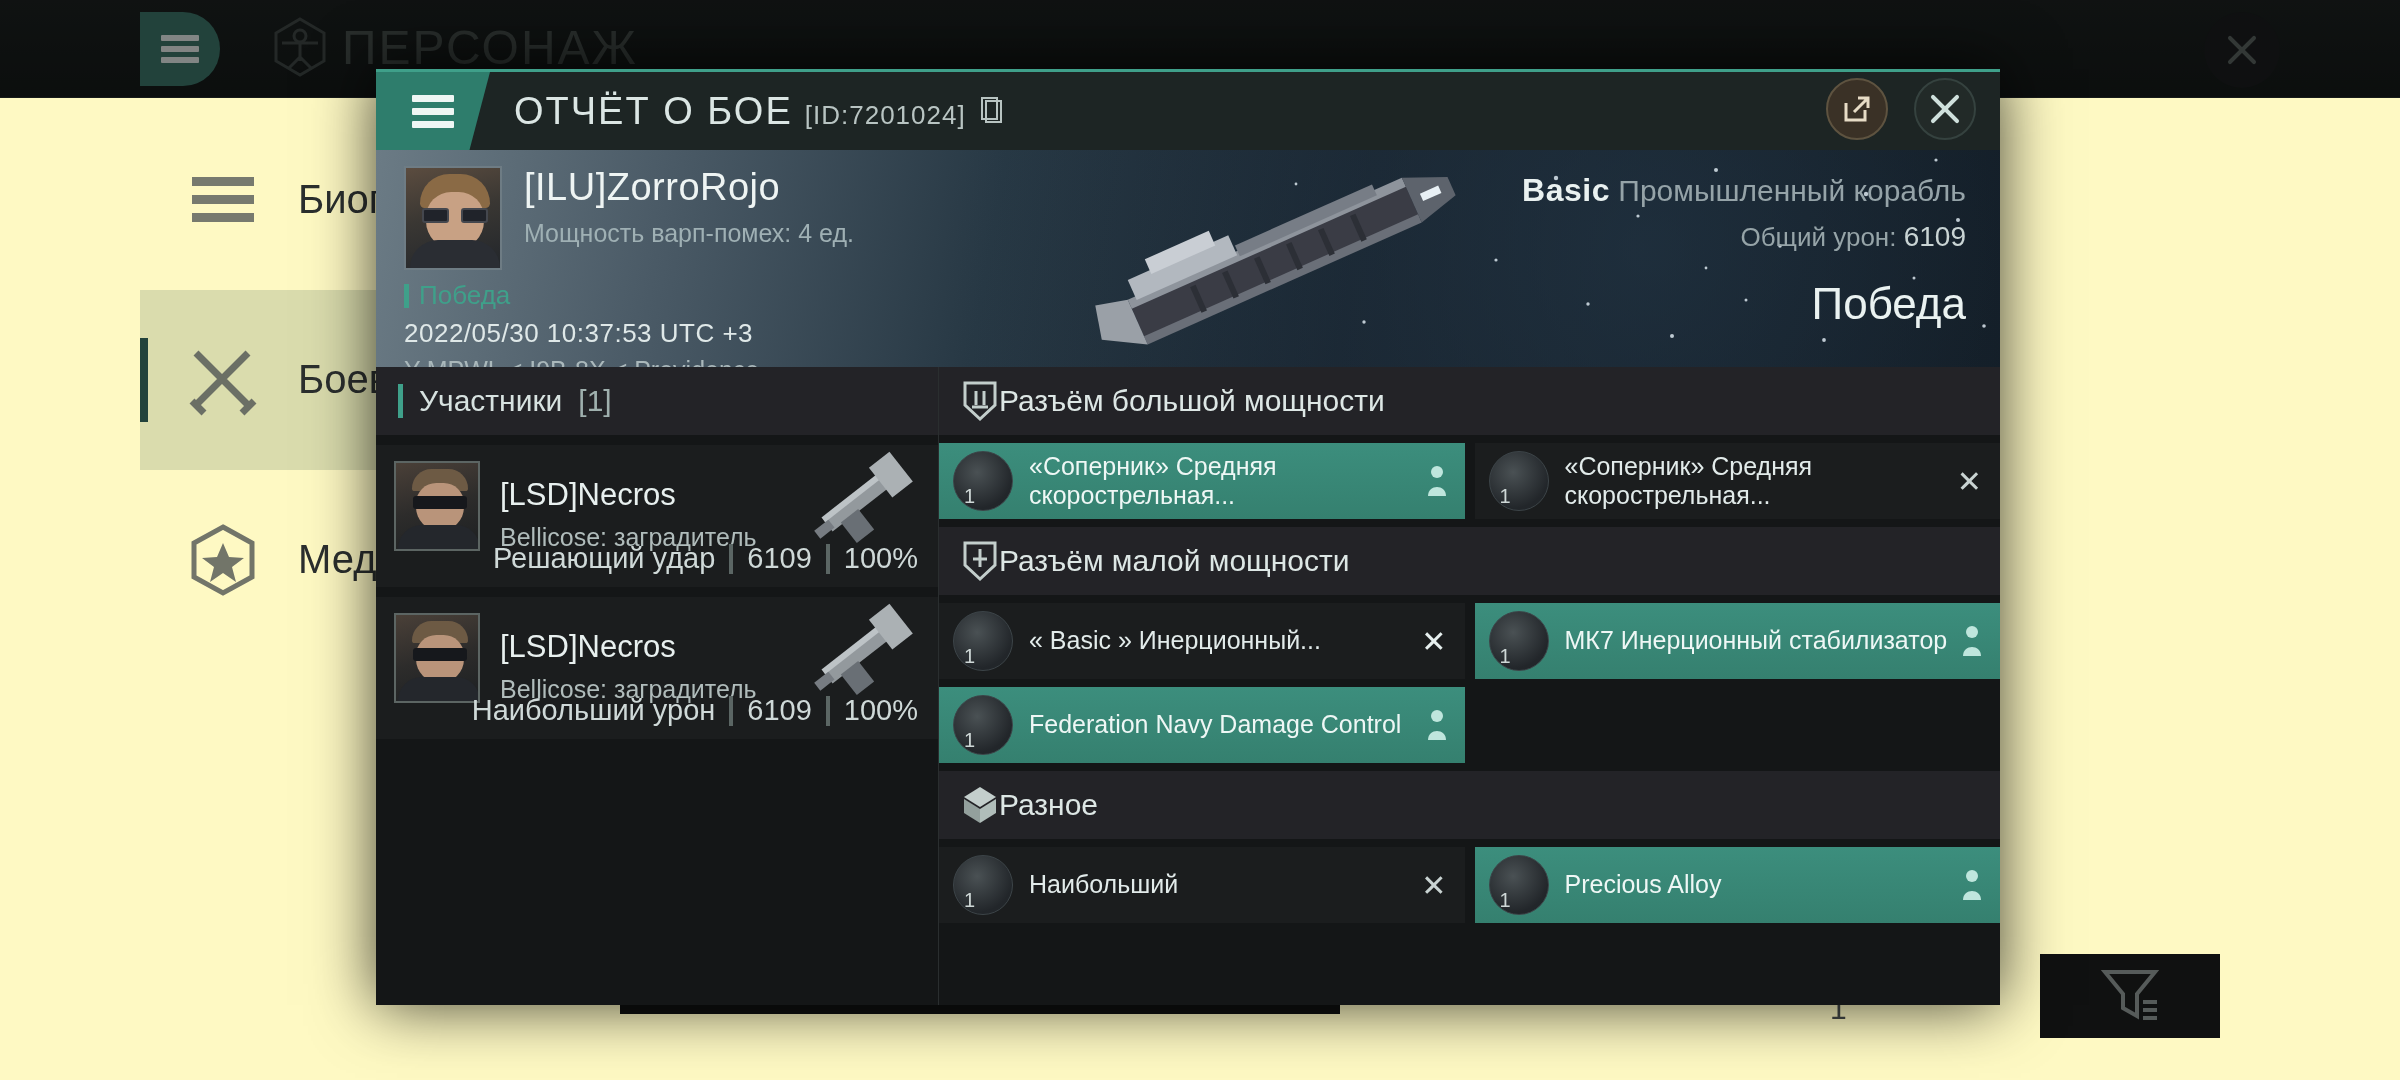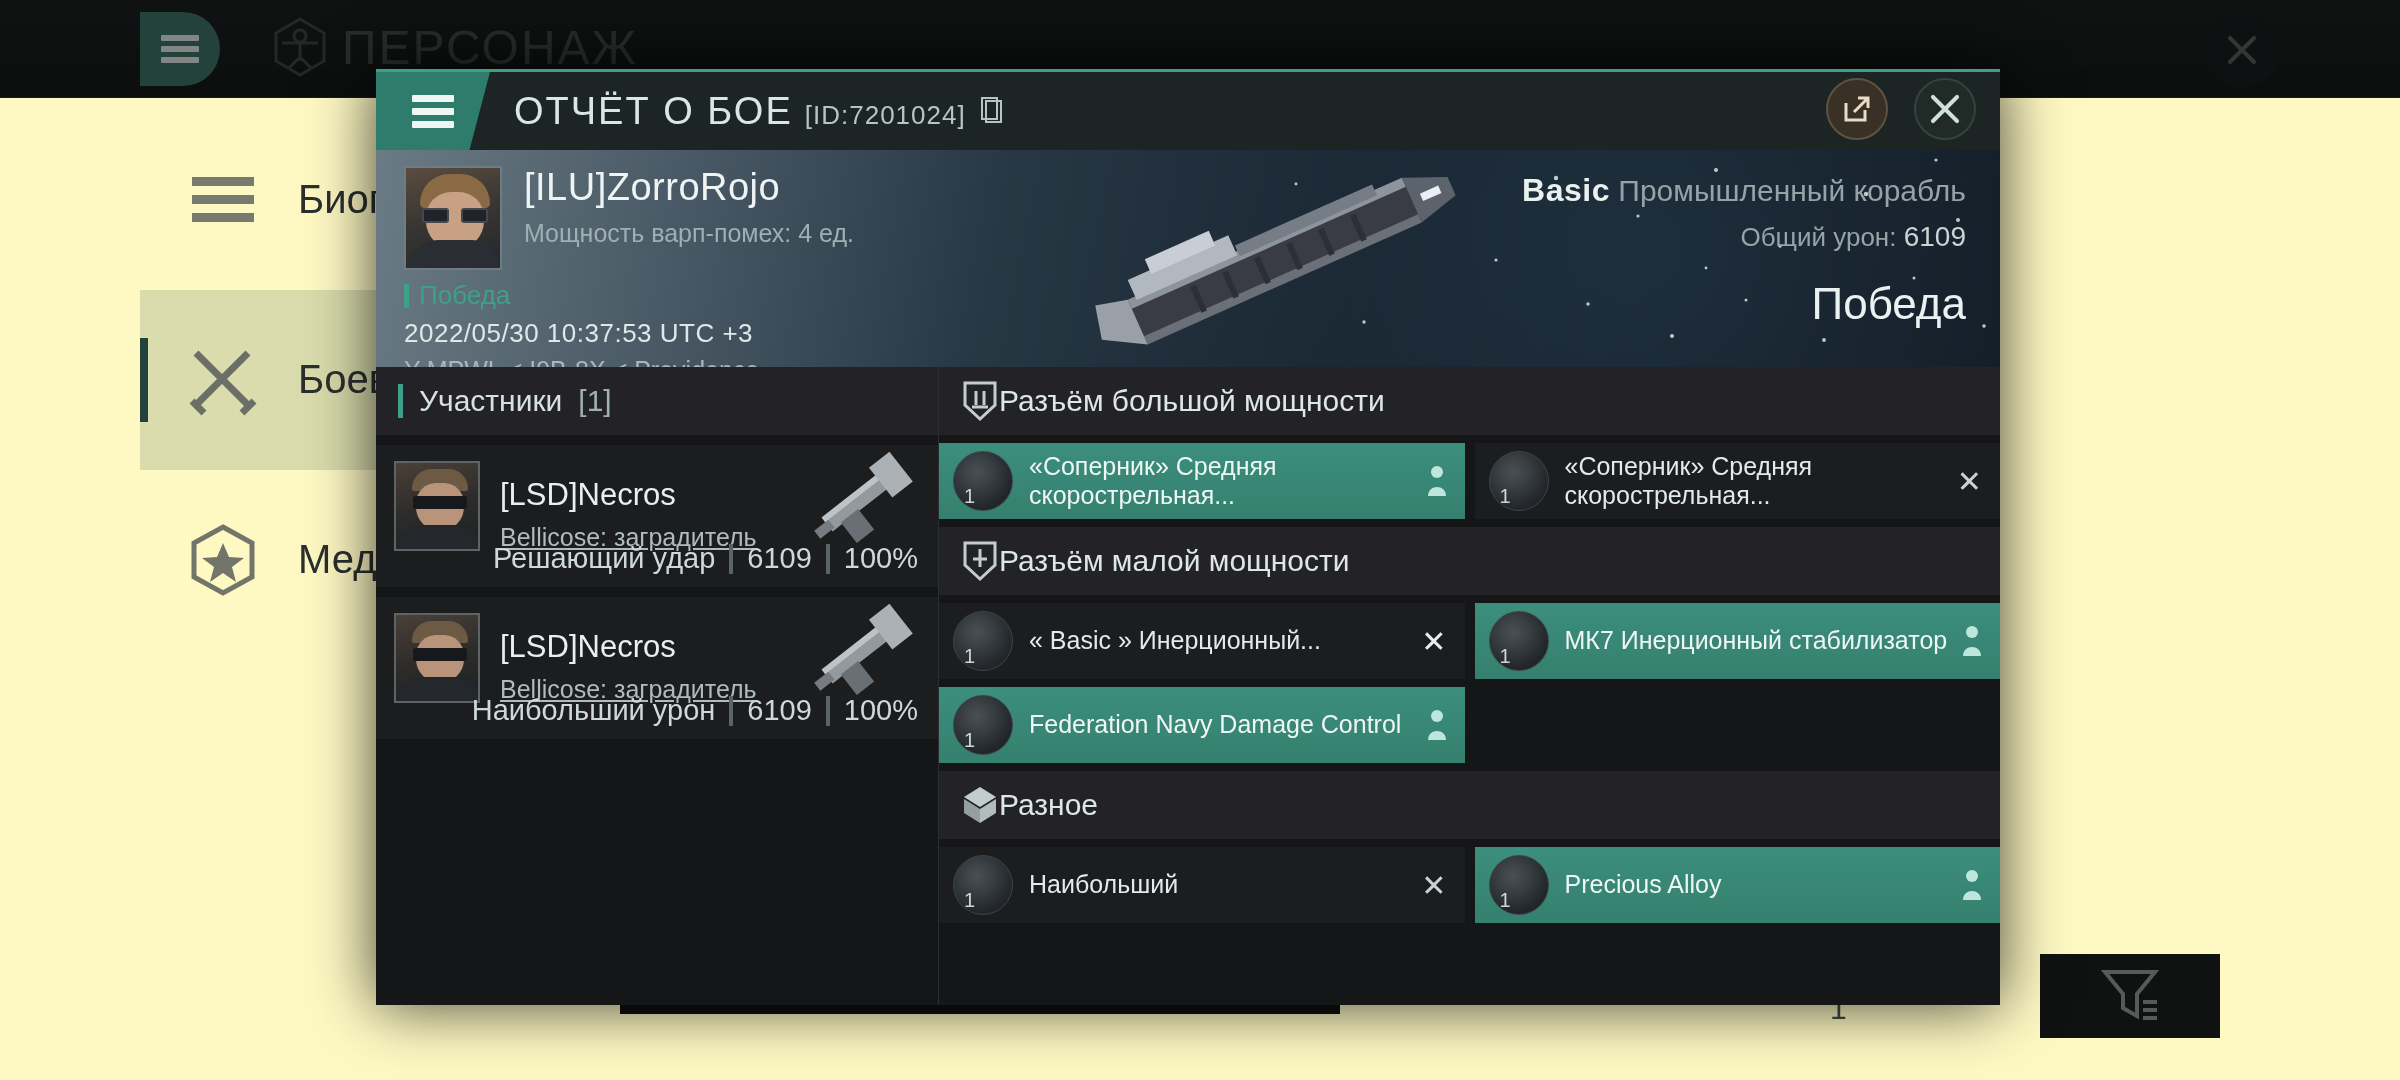--- a/index.html
+++ b/index.html
@@ -158,21 +158,21 @@
     width: 86px; height: 90px; flex: none; border: 2px solid #5c6563;
     background: linear-gradient(165deg,#4a4038 0%,#2d2c2b 50%,#1d2022 100%);
     position: relative; overflow: hidden;
   }
   .p-hair { position: absolute; left: 16px; top: 6px; width: 56px; height: 22px; background: #6d5a44; border-radius: 30px 30px 4px 4px; }
   .p-skin { position: absolute; left: 20px; top: 20px; width: 48px; height: 48px; background: #b9947a; border-radius: 22px 22px 26px 26px; }
   .p-shades { position: absolute; left: 17px; top: 33px; width: 54px; height: 13px; background: #16181c; border-radius: 3px; }
   .p-body { position: absolute; left: 2px; bottom: 0; width: 82px; height: 24px; background: #24272c; border-radius: 34px 34px 0 0; }
   .p-info { margin-left: 20px; }
   .p-name { color: #e8f0ef; font-size: 31px; margin-top: 16px; }
-  .p-ship { color: #b0bcbb; font-size: 25px; margin-top: 10px; text-decoration: underline; }
+  .p-ship { color: #b0bcbb; font-size: 25px; margin-top: 10px; }
   .p-stats {
     position: absolute; right: 20px; bottom: 12px;
     display: flex; align-items: center; gap: 14px; color: #cfd9d8; font-size: 29px;
   }
   .p-sep { width: 4px; height: 30px; background: #5b6664; }
   .weapon-art { position: absolute; right: 16px; top: 4px; width: 120px; height: 104px; opacity: .95; }
 
   
   .slot-head {
     display: flex; align-items: center; 

